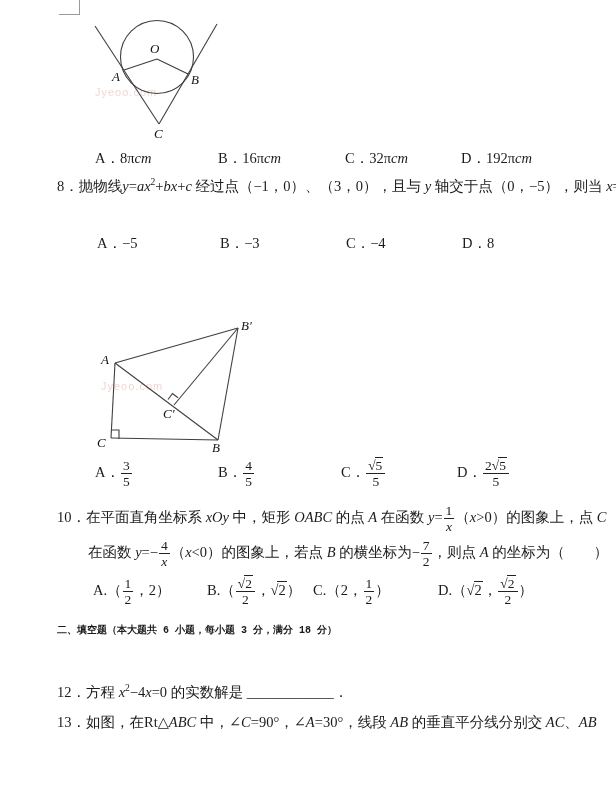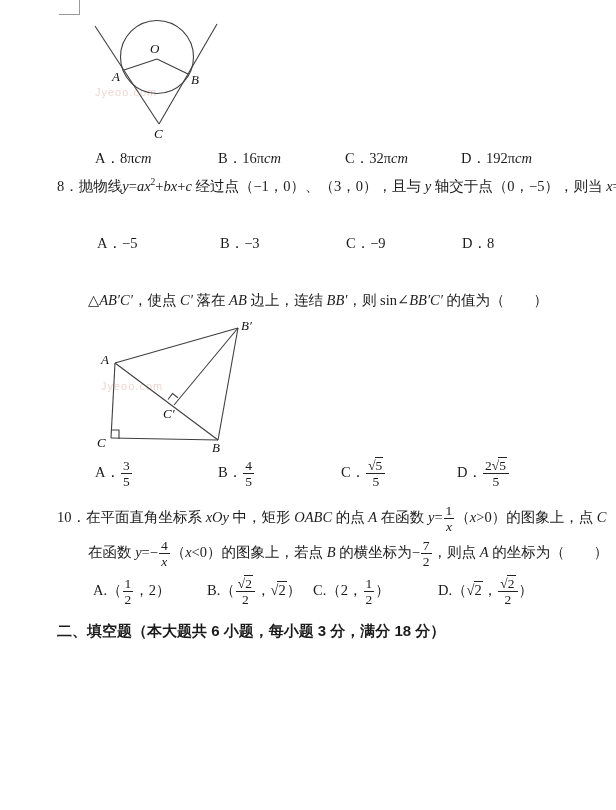--- a/index.html
+++ b/index.html
@@ -1,20 +1,20 @@
 <!DOCTYPE html>
 <html><head>
 <meta charset="utf-8">
 <style>
   html,body{margin:0;padding:0;background:#ffffff;}
   .page{position:relative;width:616px;height:810px;background:#fff;overflow:hidden;
         font-family:"Liberation Serif","DejaVu Serif",serif;color:#1b1b1b;}
   .line{position:absolute;font-size:14.5px;white-space:nowrap;line-height:20px;}
   .opt{position:absolute;font-size:14.5px;white-space:nowrap;line-height:20px;}
-  .hdr{font-family:Liberation Sans, sans-serif;font-weight:700;font-size:15px;}
+  .hdr{font-family:Liberation Mono, monospace;font-weight:700;font-size:10px;}
   .line i,.opt i{font-style:italic;}
   sup{font-size:9.5px;vertical-align:super;line-height:0;}
   .frac{display:inline-block;vertical-align:middle;text-align:center;line-height:1.12;
         font-size:13.5px;margin:0 1px;}
   .fnum{display:block;padding:0 2px;}
   .fden{display:block;border-top:1px solid #222;padding:0 2px;}
   .sqrt{white-space:nowrap;}
   .rsign{letter-spacing:-1px;}
   .rad{border-top:1px solid #222;padding:0 1px;}
   .wavy{font-style:italic;text-decoration-style:wavy;
@@ -49,24 +49,23 @@
   </svg>
 
   <div class="opt" style="left:95px;top:148px">A．8π<i>cm</i></div>
   <div class="opt" style="left:218px;top:148px">B．16π<i>cm</i></div>
   <div class="opt" style="left:345px;top:148px">C．32π<i>cm</i></div>
   <div class="opt" style="left:461px;top:148px">D．192π<i>cm</i></div>
 
   <div class="line" style="left:57px;top:176px">8．抛物线<i>y</i>=<i>ax</i><sup>2</sup>+<i>bx</i>+<i>c</i> 经过点（−1，0）、（3，0），且与 <i>y</i> 轴交于点（0，−5），则当 <i>x</i>=2</div>
   <div class="opt" style="left:97px;top:233px">A．−5</div>
   <div class="opt" style="left:220px;top:233px">B．−3</div>
-  <div class="opt" style="left:346px;top:233px">C．−9</div>
+  <div class="opt" style="left:346px;top:233px">C．−4</div>
   <div class="opt" style="left:462px;top:233px">D．8</div>
 
-  <div class="line" style="left:88px;top:290px">△<i>AB′C′</i>，使点 <i>C′</i> 落在 <i>AB</i> 边上，连结 <i>BB′</i>，则 sin∠<i>BB′C′</i> 的值为（　　）</div>
 
   <svg class="fig" style="left:95px;top:318px" width="165" height="138" viewBox="0 0 165 138">
     <text class="wm" x="6" y="72">Jyeoo.com</text>
     <line class="figline" x1="20" y1="45" x2="16" y2="120"></line>
     <line class="figline" x1="16" y1="120" x2="123" y2="122"></line>
     <line class="figline" x1="20" y1="45" x2="123" y2="122"></line>
     <line class="figline" x1="20" y1="45" x2="143" y2="10"></line>
     <line class="figline" x1="143" y1="10" x2="123" y2="122"></line>
     <line class="figline" x1="143" y1="10" x2="79" y2="87"></line>
     <path class="figline" d="M 16 112 H 24 V 121"></path>
@@ -85,14 +84,16 @@
 
   <div class="line" style="left:57px;top:503px">10．在平面直角坐标系 <i class="wavy">xOy</i> 中，矩形 <i>OABC</i> 的点 <i>A</i> 在函数 <i>y</i>=<span class="frac"><span class="fnum">1</span><span class="fden"><i>x</i></span></span>（<i>x</i>&gt;0）的图象上，点 <i>C</i></div>
   <div class="line" style="left:88px;top:538px">在函数 <i>y</i>=−<span class="frac"><span class="fnum">4</span><span class="fden"><i>x</i></span></span>（<i>x</i>&lt;0）的图象上，若点 <i>B</i> 的横坐标为−<span class="frac"><span class="fnum">7</span><span class="fden">2</span></span>，则点 <i>A</i> 的坐标为（　　）</div>
   <div class="opt" style="left:93px;top:576px">A.（<span class="frac"><span class="fnum">1</span><span class="fden">2</span></span>，2）</div>
   <div class="opt" style="left:207px;top:576px">B.（<span class="frac"><span class="fnum"><span class="sqrt"><span class="rsign">√</span><span class="rad">2</span></span></span><span class="fden">2</span></span>，<span class="sqrt"><span class="rsign">√</span><span class="rad">2</span></span>）</div>
   <div class="opt" style="left:313px;top:576px">C.（2，<span class="frac"><span class="fnum">1</span><span class="fden">2</span></span>）</div>
   <div class="opt" style="left:438px;top:576px">D.（<span class="sqrt"><span class="rsign">√</span><span class="rad">2</span></span>，<span class="frac"><span class="fnum"><span class="sqrt"><span class="rsign">√</span><span class="rad">2</span></span></span><span class="fden">2</span></span>）</div>
 
   <div class="line hdr" style="left:57px;top:621px">二、填空题（本大题共 6 小题，每小题 3 分，满分 18 分）</div>
 
+  <div class="line" style="left:57px;top:682px">12．方程 <i>x</i><sup>2</sup>−4<i>x</i>=0 的实数解是 ____________．</div>
+  <div class="line" style="left:57px;top:712px">13．如图，在Rt△<i>ABC</i> 中，∠<i>C</i>=90°，∠<i>A</i>=30°，线段 <i>AB</i> 的垂直平分线分别交 <i>AC</i>、<i>AB</i></div>
 
 </div>
 
 </body></html>

